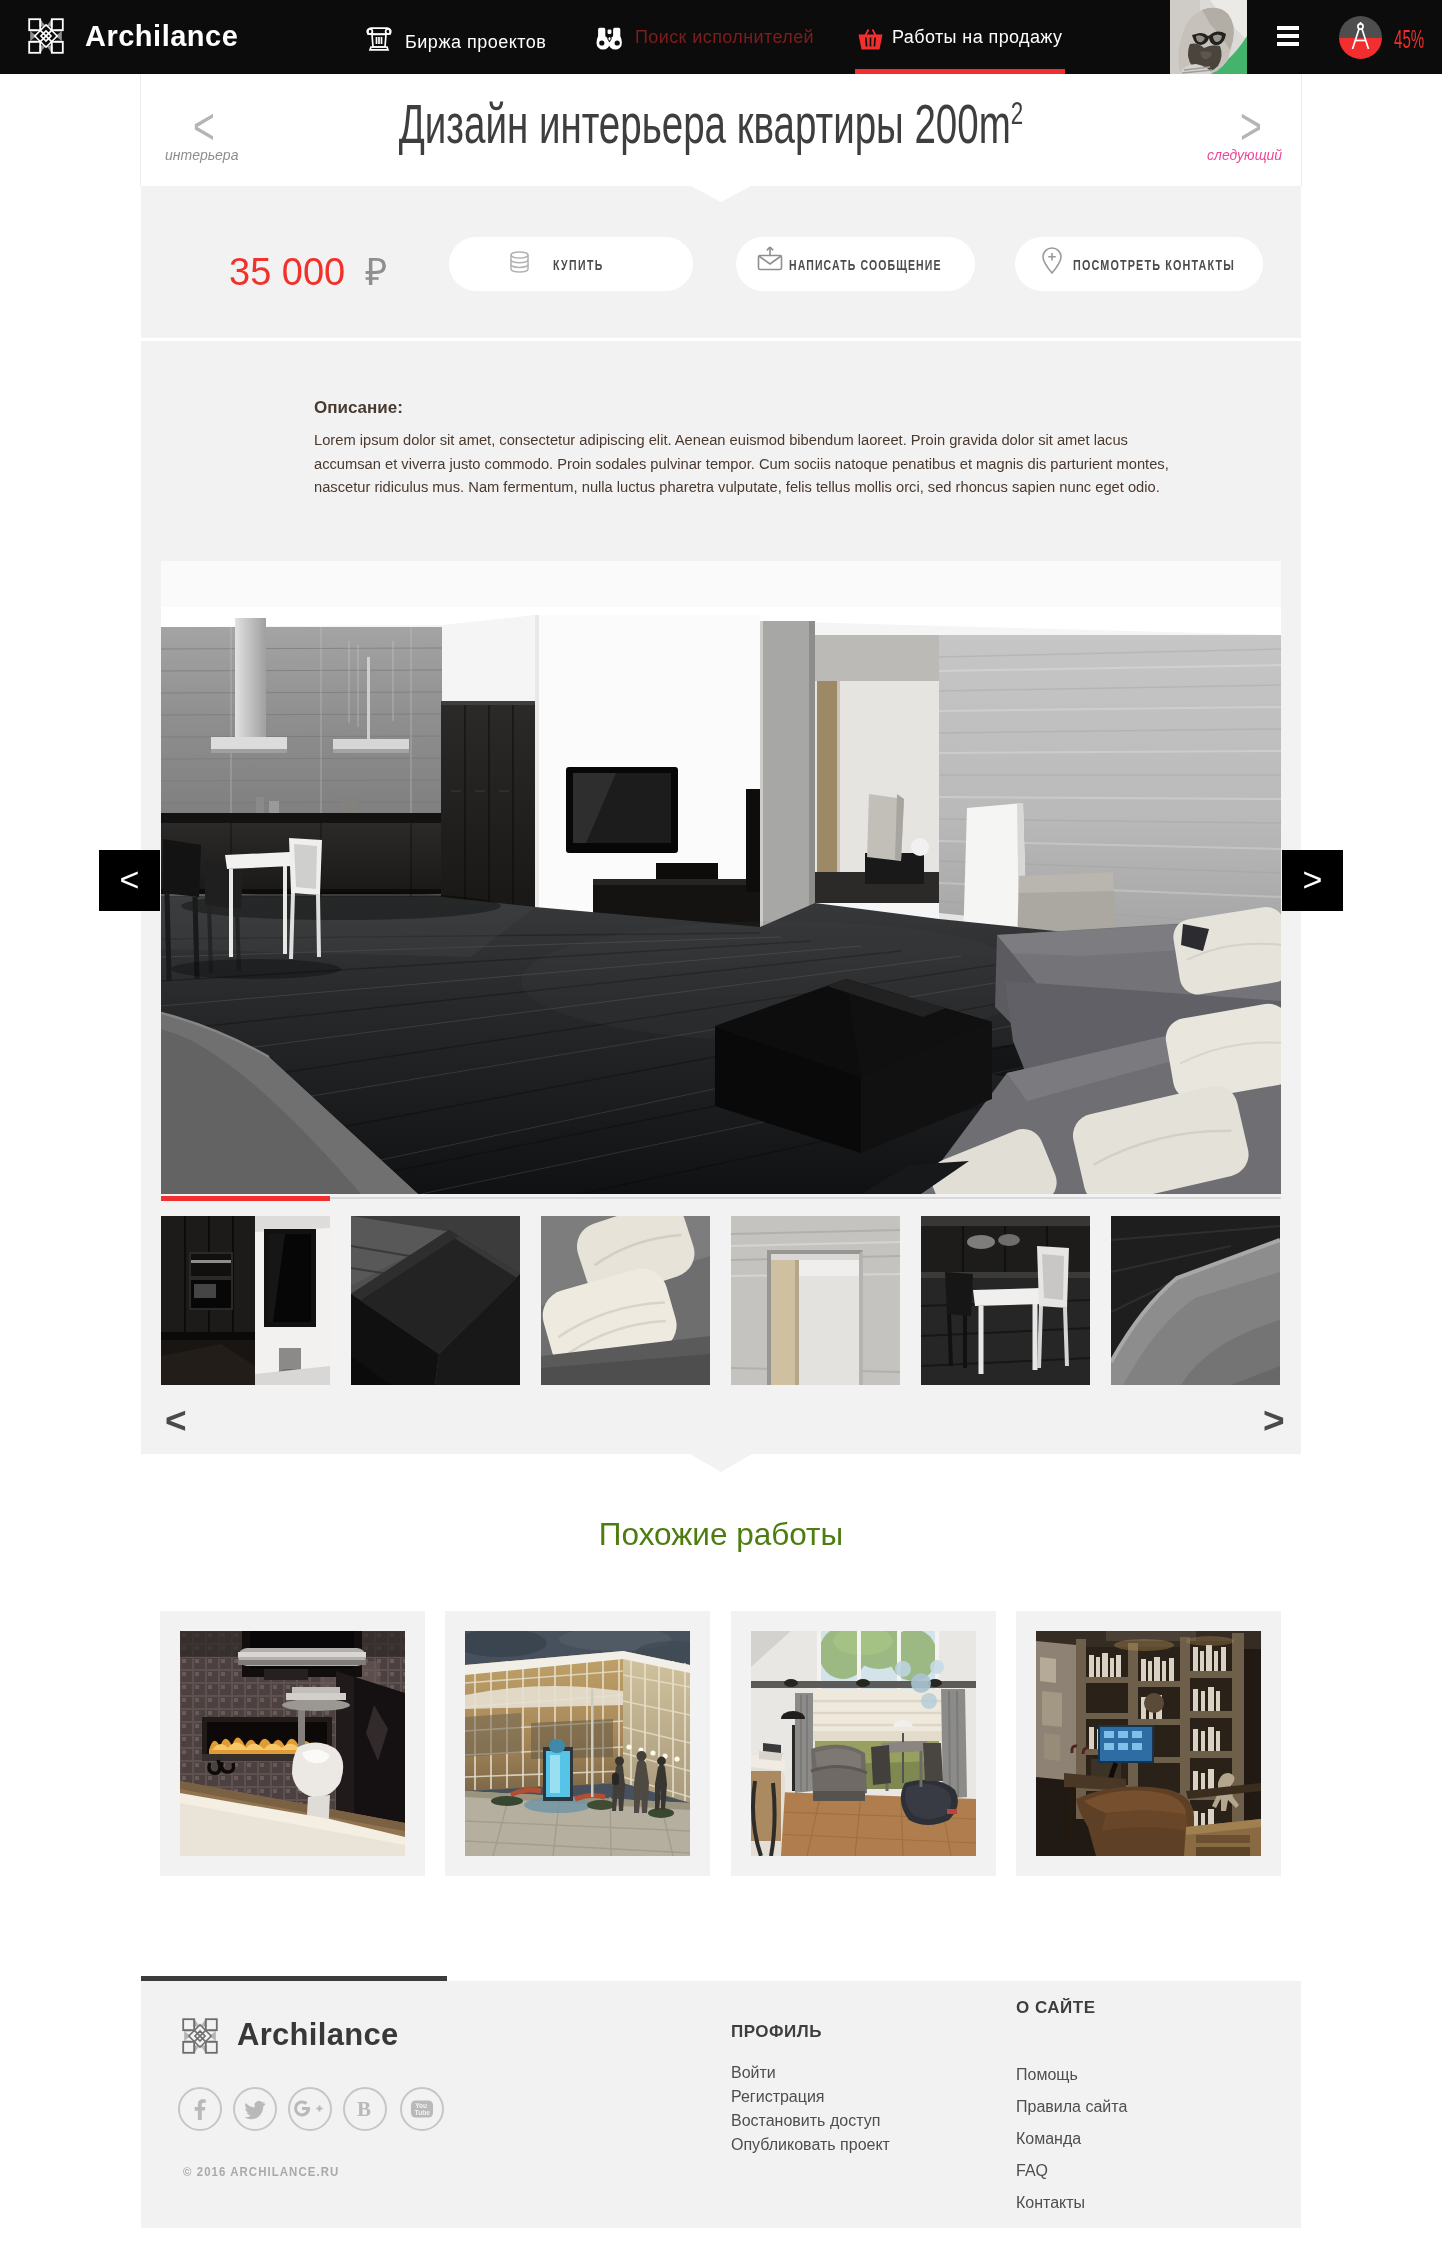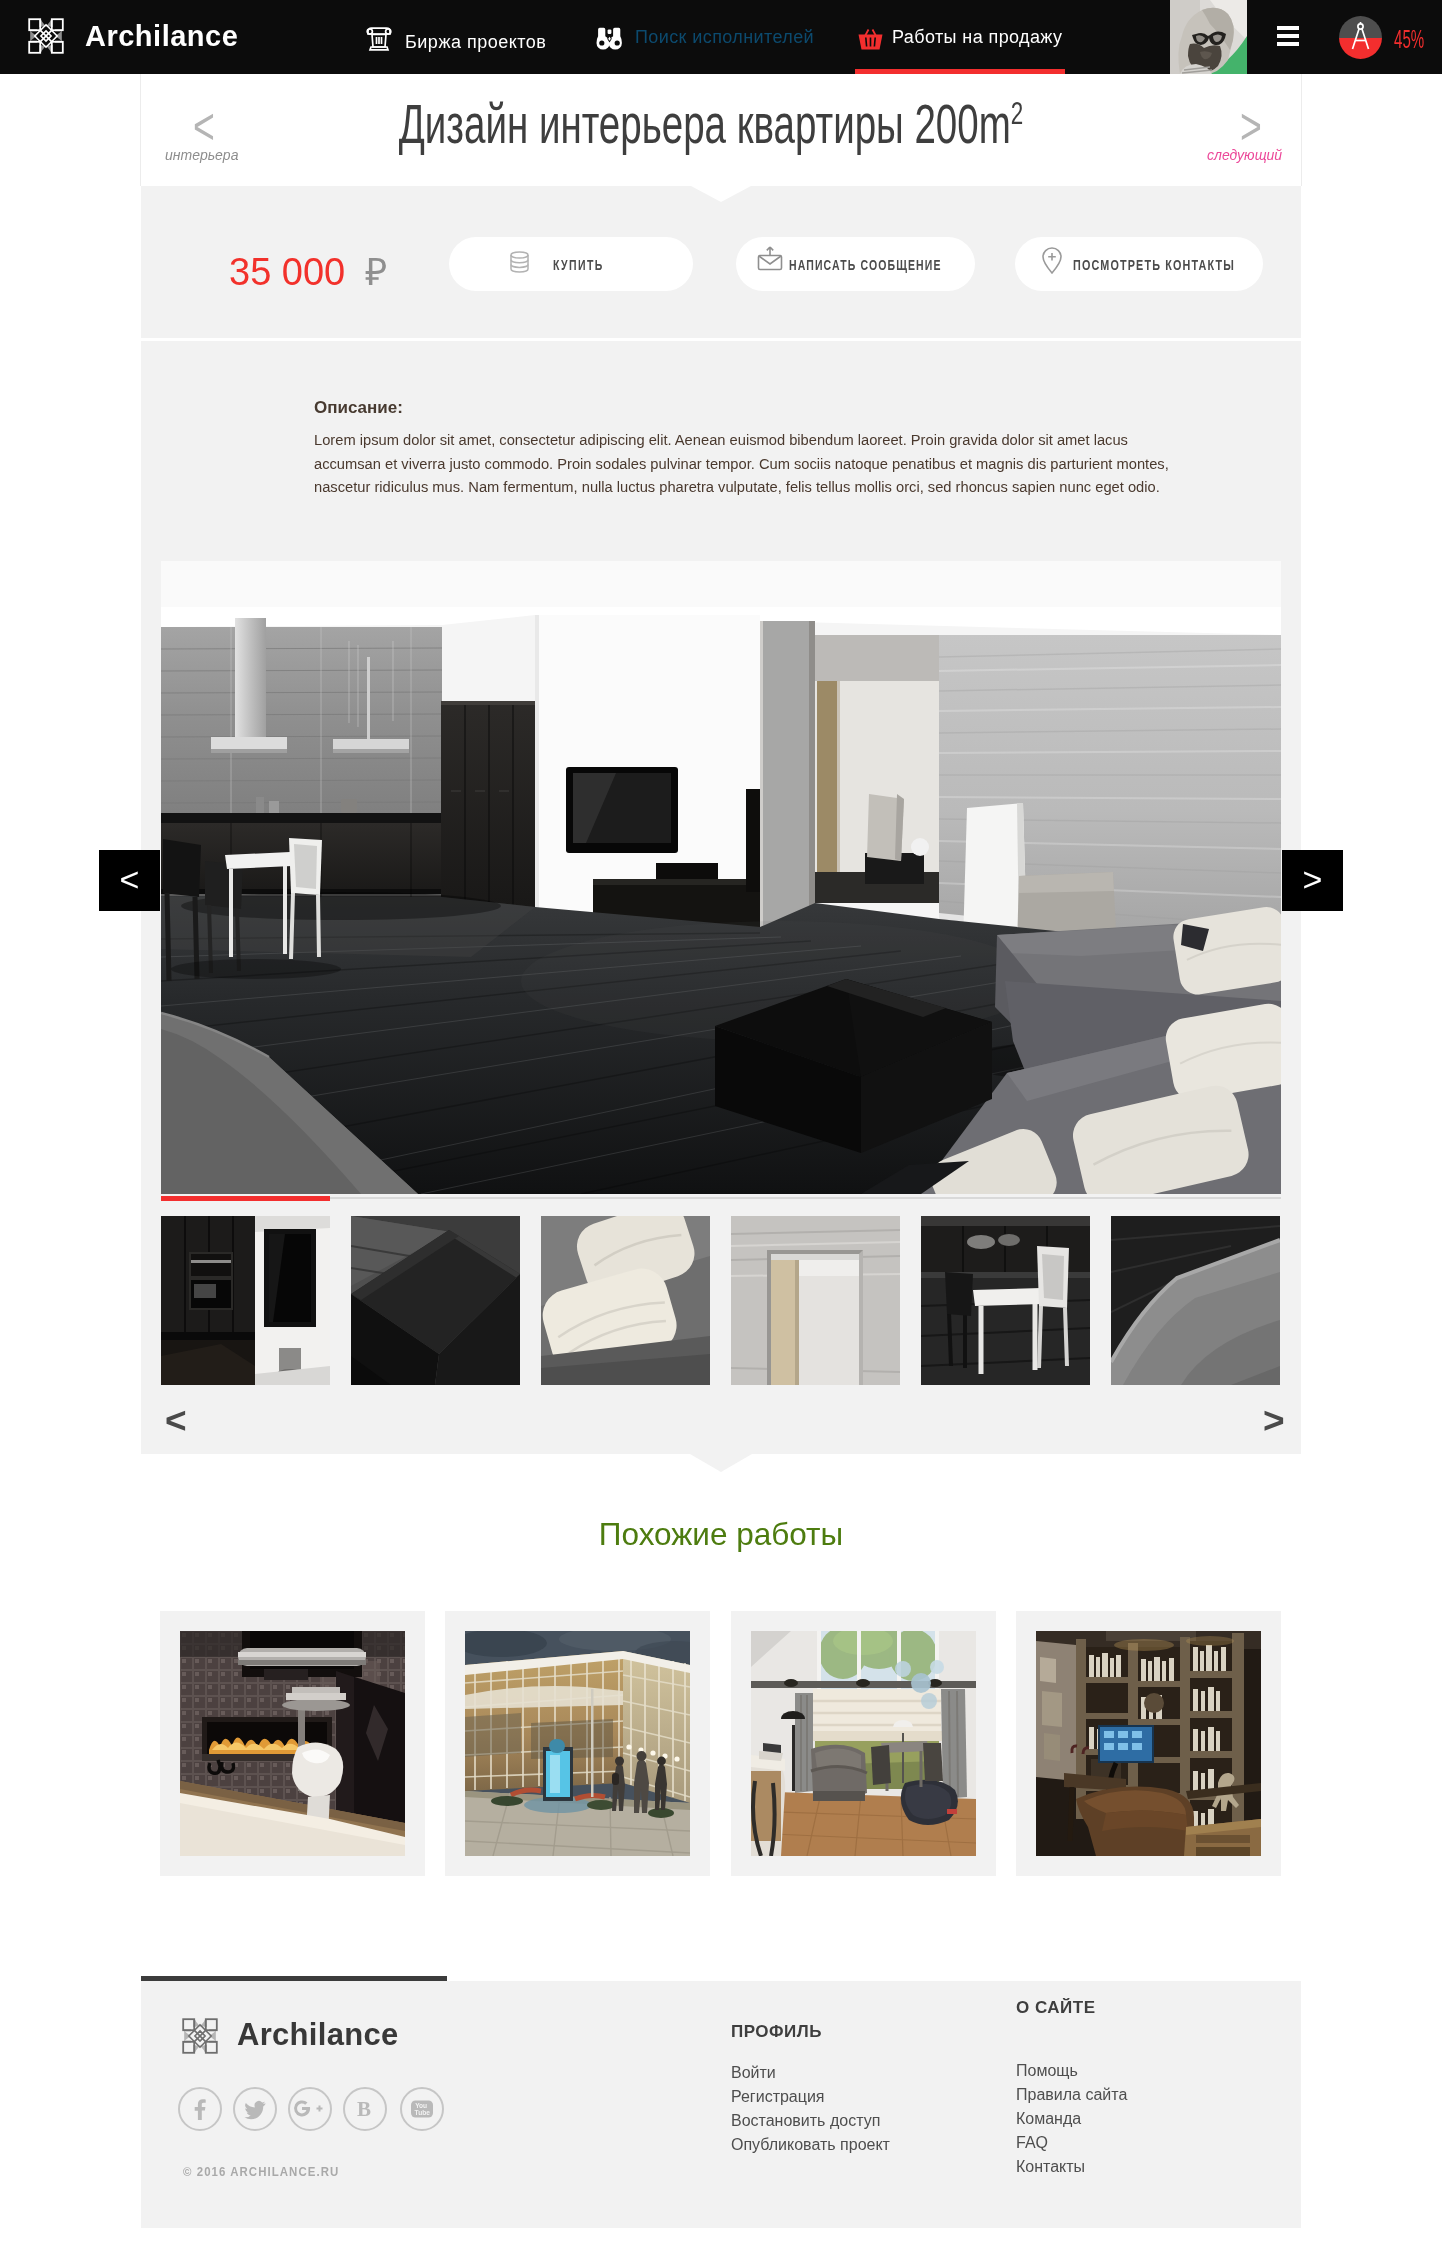--- a/index.html
+++ b/index.html
@@ -72,21 +72,21 @@
 <rect x="11.6" y="2.4" width="3.8" height="4.6" rx="1.2"></rect>
 </g>
 <g fill="#0c0c0c">
 <circle cx="5.8" cy="16" r="2.6"></circle>
           <circle cx="21.2" cy="16" r="2.6"></circle>
 <polygon points="13.5,8.2 15.8,11.8 13.5,15.4 11.2,11.8"></polygon>
 </g>
 <polygon points="13.5,9.8 14.8,11.8 13.5,13.8 12.2,11.8" fill="#fff"></polygon>
 </svg></div>
 
-<div class="abs" style="left:635px;top:27px;font-size:18px;letter-spacing:0.4px;color:#0c4a6e;">Поиск исполнителей</div>
+<div class="abs" style="left:635px;top:27px;font-size:18px;letter-spacing:0.4px;color:#7f1d1d;">Поиск исполнителей</div>
 
 <div class="abs" style="left:857px;top:28px;"><svg width="27" height="22" viewBox="0 0 27 22">
 <g fill="none" stroke="#f32e2e" stroke-width="1.8">
 <path d="M8,8 L11.5,1.5 M19,8 L15.5,1.5"></path>
 </g>
 <path d="M1.5,6.5 h24 l-3,15 h-18 Z" fill="#f32e2e"></path>
 <g stroke="#0c0c0c" stroke-width="1.6">
 <line x1="8.8" y1="9.5" x2="9.6" y2="18.5"></line>
 <line x1="13.5" y1="9.5" x2="13.5" y2="18.5"></line>
 <line x1="18.2" y1="9.5" x2="17.4" y2="18.5"></line>
@@ -963,15 +963,15 @@
 </svg></div>
 
 <div class="abs" style="left:183px;top:2164px;font-size:13px;letter-spacing:1.2px;color:#a9a9a9;font-weight:bold;transform:scaleX(0.88);transform-origin:0 0;white-space:nowrap;">© 2016 ARCHILANCE.RU</div>
 
 <div class="abs" style="left:731px;top:2022px;font-size:17px;font-weight:bold;color:#3e3e3e;letter-spacing:0.5px;">ПРОФИЛЬ</div>
 
 <div class="abs" style="left:731px;top:2061px;font-size:16px;line-height:24px;color:#4e4e4e;">Войти<br>Регистрация<br>Востановить доступ<br>Опубликовать проект</div>
 
 <div class="abs" style="left:1016px;top:1998px;font-size:17px;font-weight:bold;color:#3e3e3e;letter-spacing:0.5px;">О САЙТЕ</div>
 
-<div class="abs" style="left:1016px;top:2059px;font-size:16px;line-height:24px;color:#4e4e4e;">Помощь<br>Правила сайта<br>Команда<br>FAQ<br>Контакты</div>
+<div class="abs" style="left:1016px;top:2059px;font-size:16px;line-height:32px;color:#4e4e4e;">Помощь<br>Правила сайта<br>Команда<br>FAQ<br>Контакты</div>
 
 </div>
 
 </body></html>

